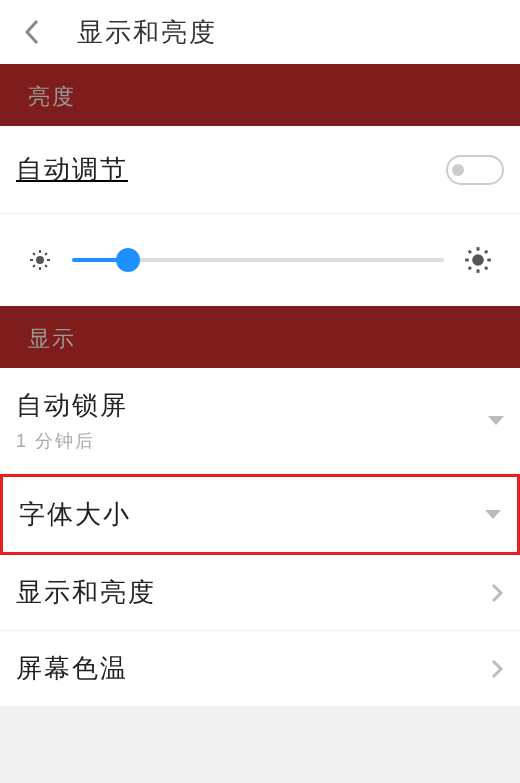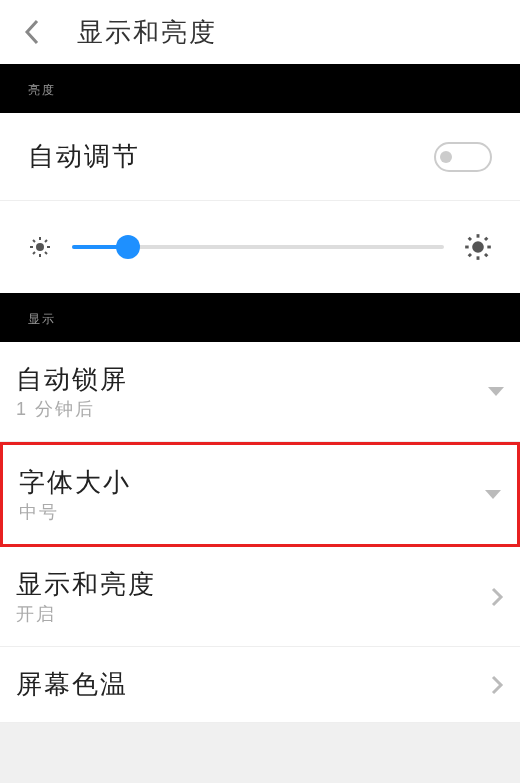--- a/index.html
+++ b/index.html
@@ -30,48 +30,49 @@
       justify-content: center;
       color: #666;
     }
     .title {
       font-size: 26px;
       color: #333;
       margin-left: 8px;
       letter-spacing: 2px;
     }
     .section-label {
-      background: #000000;
+      background: #7f1d1d;
       padding: 18px 28px 14px;
-      font-size: 12px;
+      font-size: 22px;
       color: #999;
       letter-spacing: 2px;
     }
     .row {
       background: #fff;
       display: flex;
       align-items: center;
       padding: 20px 16px;
       border-bottom: 1px solid #eee;
     }
     .row.tall {
-      padding: 26px 28px;
+      padding: 26px 16px;
+      text-decoration: underline;
     }
     .row-content {
       flex: 1;
     }
     .row-title {
       font-size: 26px;
       color: #222;
       letter-spacing: 2px;
     }
     .row-sub {
       font-size: 18px;
       color: #aaa;
-      margin-top: 0;
+      margin-top: 6px;
       letter-spacing: 2px;
     }
     .toggle {
       width: 58px;
       height: 30px;
       border: 2px solid #ccc;
       border-radius: 30px;
       position: relative;
     }
     .toggle-knob {
@@ -209,30 +210,28 @@
     <div class="row-title">自动锁屏</div>
     <div class="row-sub">1 分钟后</div>
   </div>
   <div class="dropdown-icon"></div>
 </div>
 
 <div class="row-wrap highlight-box">
   <div class="row" style="border-bottom:none;">
     <div class="row-content">
       <div class="row-title">字体大小</div>
-      <div class="row-sub">中号</div>
     </div>
     <div class="dropdown-icon"></div>
   </div>
 </div>
 
 <div class="row">
   <div class="row-content">
     <div class="row-title">显示和亮度</div>
-    <div class="row-sub">开启</div>
   </div>
   <svg class="chevron" width="14" height="22" viewBox="0 0 14 22">
     <polyline points="3,3 11,11 3,19" fill="none" stroke="#bbb" stroke-width="3"></polyline>
   </svg>
 </div>
 
 <div class="row">
   <div class="row-content">
     <div class="row-title">屏幕色温</div>
   </div>

